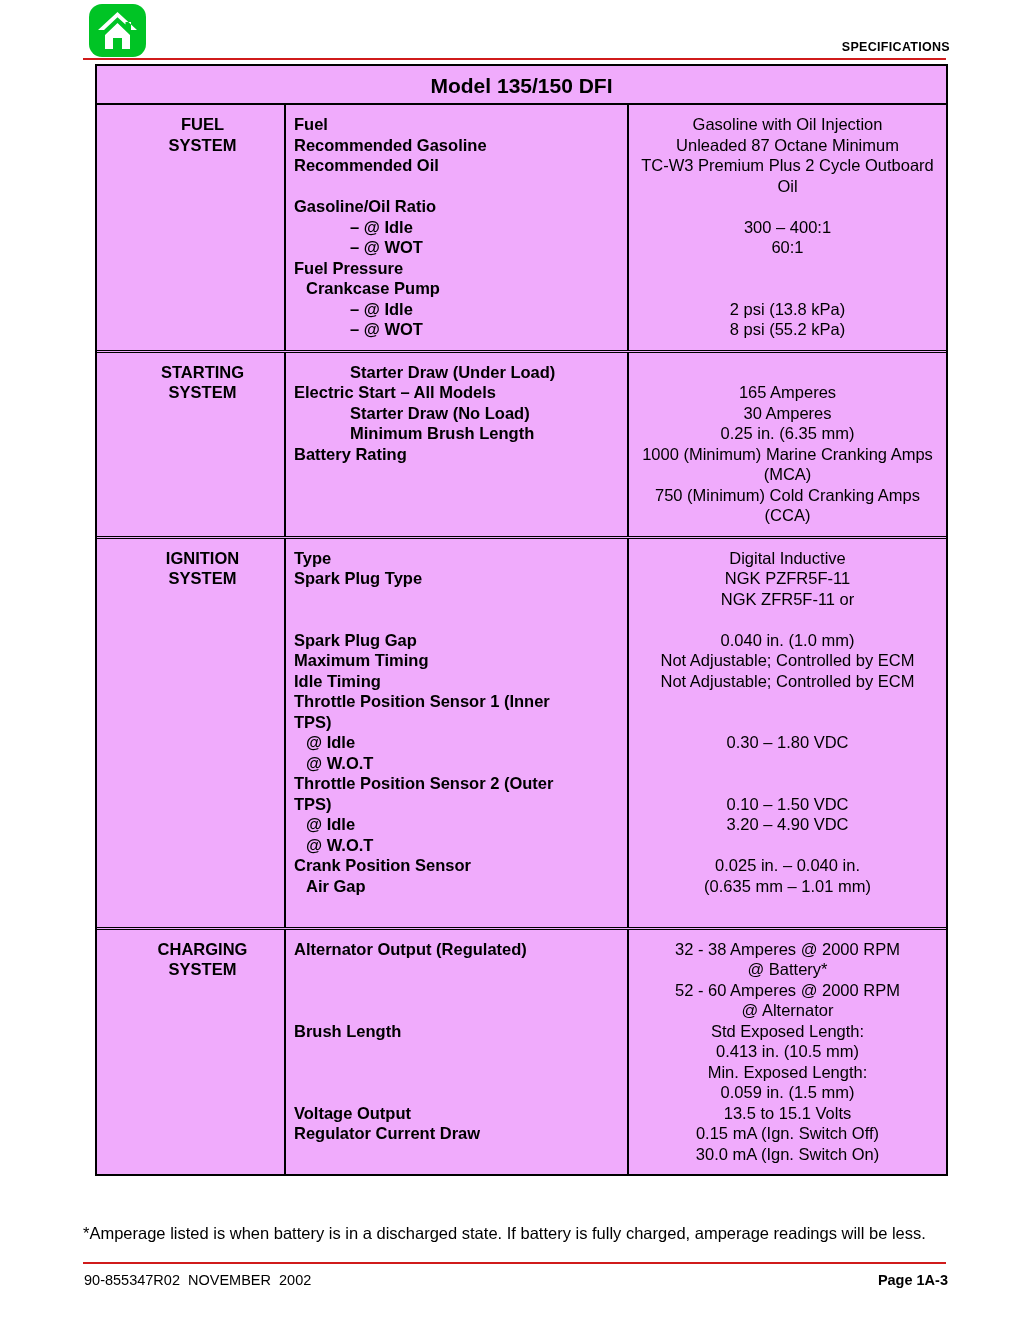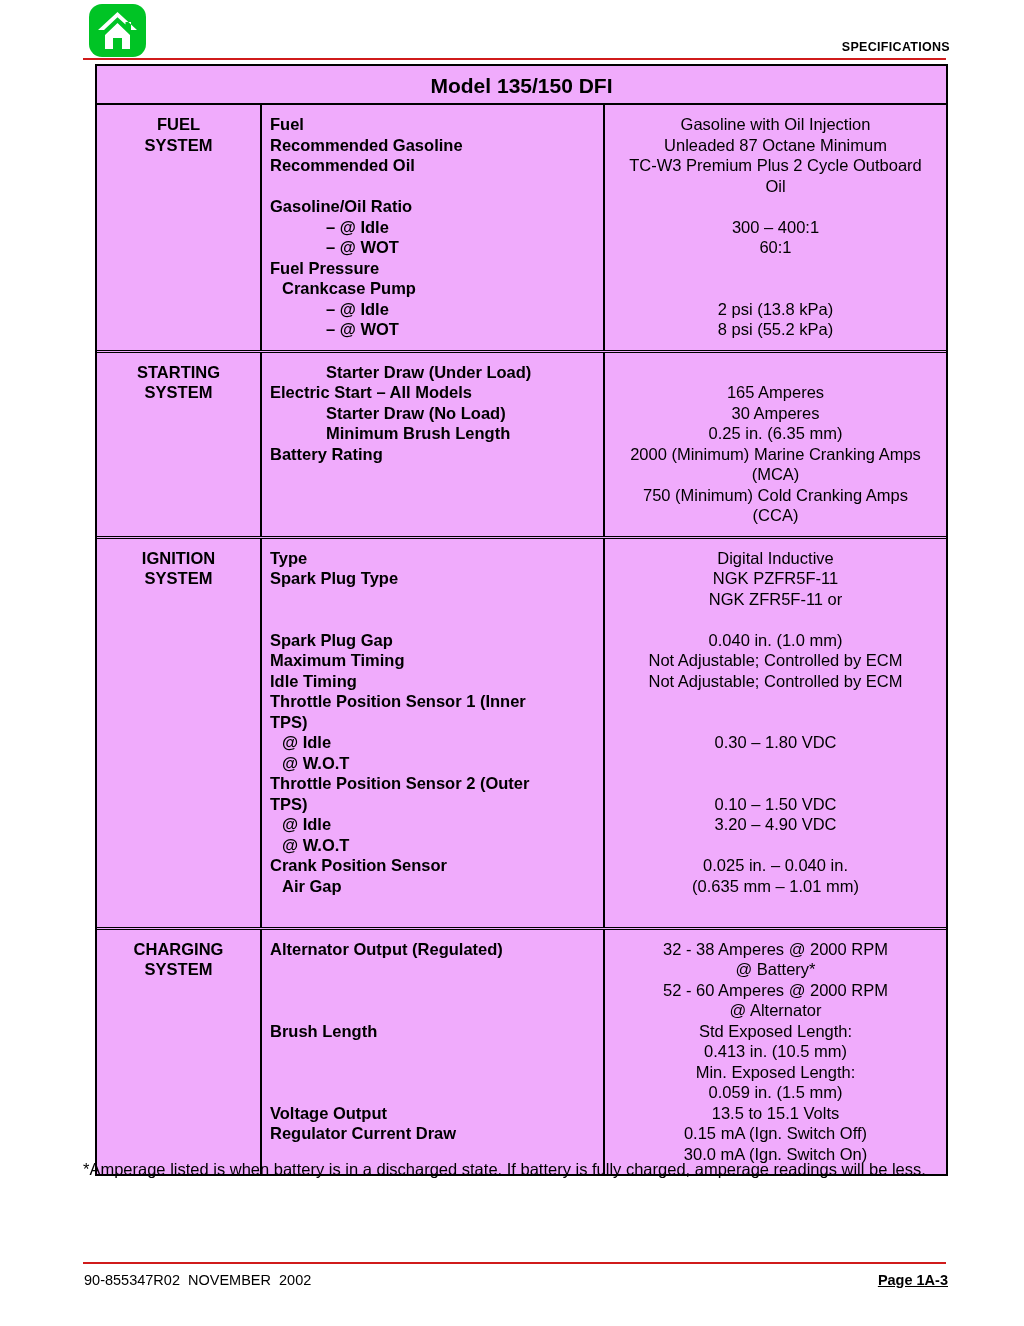--- a/index.html
+++ b/index.html
@@ -62,20 +62,21 @@
     text-align: center;
     font-size: 21px;
     font-weight: bold;
     border-bottom: 2px solid #000;
     box-sizing: border-box;
   }
   .spec-row {
     display: flex;
     border-bottom: 3px double #000;
     box-sizing: border-box;
+    padding-left: 24px;
   }
   .spec-row:last-child { border-bottom: none; }
 
   .col-system {
     width: 165px;
     flex: 0 0 165px;
     border-right: 2px solid #000;
     box-sizing: border-box;
     padding-top: 9px;
     text-align: center;
@@ -105,21 +106,21 @@
 
   .line { white-space: pre; min-height: 20.5px; }
   .line.blank { height: 20.5px; }
   .ind0 { padding-left: 0; }
   .ind1 { padding-left: 12px; }
   .ind2 { padding-left: 56px; }
 
   
   #footnote {
     position: absolute;
-    left: 83px; top: 1158px;
+    left: 83px; top: 1222px;
     width: 870px;
     font-size: 16.5px;
     line-height: 22px;
   }
 
   
   #footer-rule {
     position: absolute;
     left: 83px; top: 1262px;
     width: 863px; height: 2px;
@@ -130,21 +131,20 @@
     left: 84px; top: 1272px;
     font-size: 14.5px;
     font-weight: normal;
     white-space: pre;
   }
   #footer-right {
     position: absolute;
     right: 76px; top: 1272px;
     font-size: 14.5px;
     font-weight: bold;
-    text-decoration: underline;
   }
 </style>
 </head>
 <body>
 
 <div id="page-header">
   <div id="home-icon">
     <svg width="57" height="53" viewBox="0 0 57 53" aria-hidden="true">
       <path d="M28.5 8 L48 26 L42 26 L42 18 L36.5 18 L36.5 20.6 L28.5 13.2 L15 26 L9 26 Z" fill="#ffffff"></path>
       <path d="M28.5 19 L41 31 L41 45 L33 45 L33 34 L24 34 L24 45 L16 45 L16 31 Z" fill="#ffffff"></path>
@@ -202,21 +202,21 @@
           <div class="line ind0">Battery Rating</div>
           <div class="line ind0 blank"></div>
           <div class="line ind0 blank"></div>
           <div class="line ind0 blank"></div>
         </div>
         <div class="col-value">
           <div class="line blank"></div>
           <div class="line">165 Amperes</div>
           <div class="line">30 Amperes</div>
           <div class="line">0.25 in. (6.35 mm)</div>
-          <div class="line">2000 (Minimum) Marine Cranking Amps</div>
+          <div class="line">1000 (Minimum) Marine Cranking Amps</div>
           <div class="line">(MCA)</div>
           <div class="line">750 (Minimum) Cold Cranking Amps</div>
           <div class="line">(CCA)</div>
         </div>
       </div>
       <div class="spec-row">
         <div class="col-system">
           <div class="line">IGNITION</div>
           <div class="line">SYSTEM</div>
         </div>

